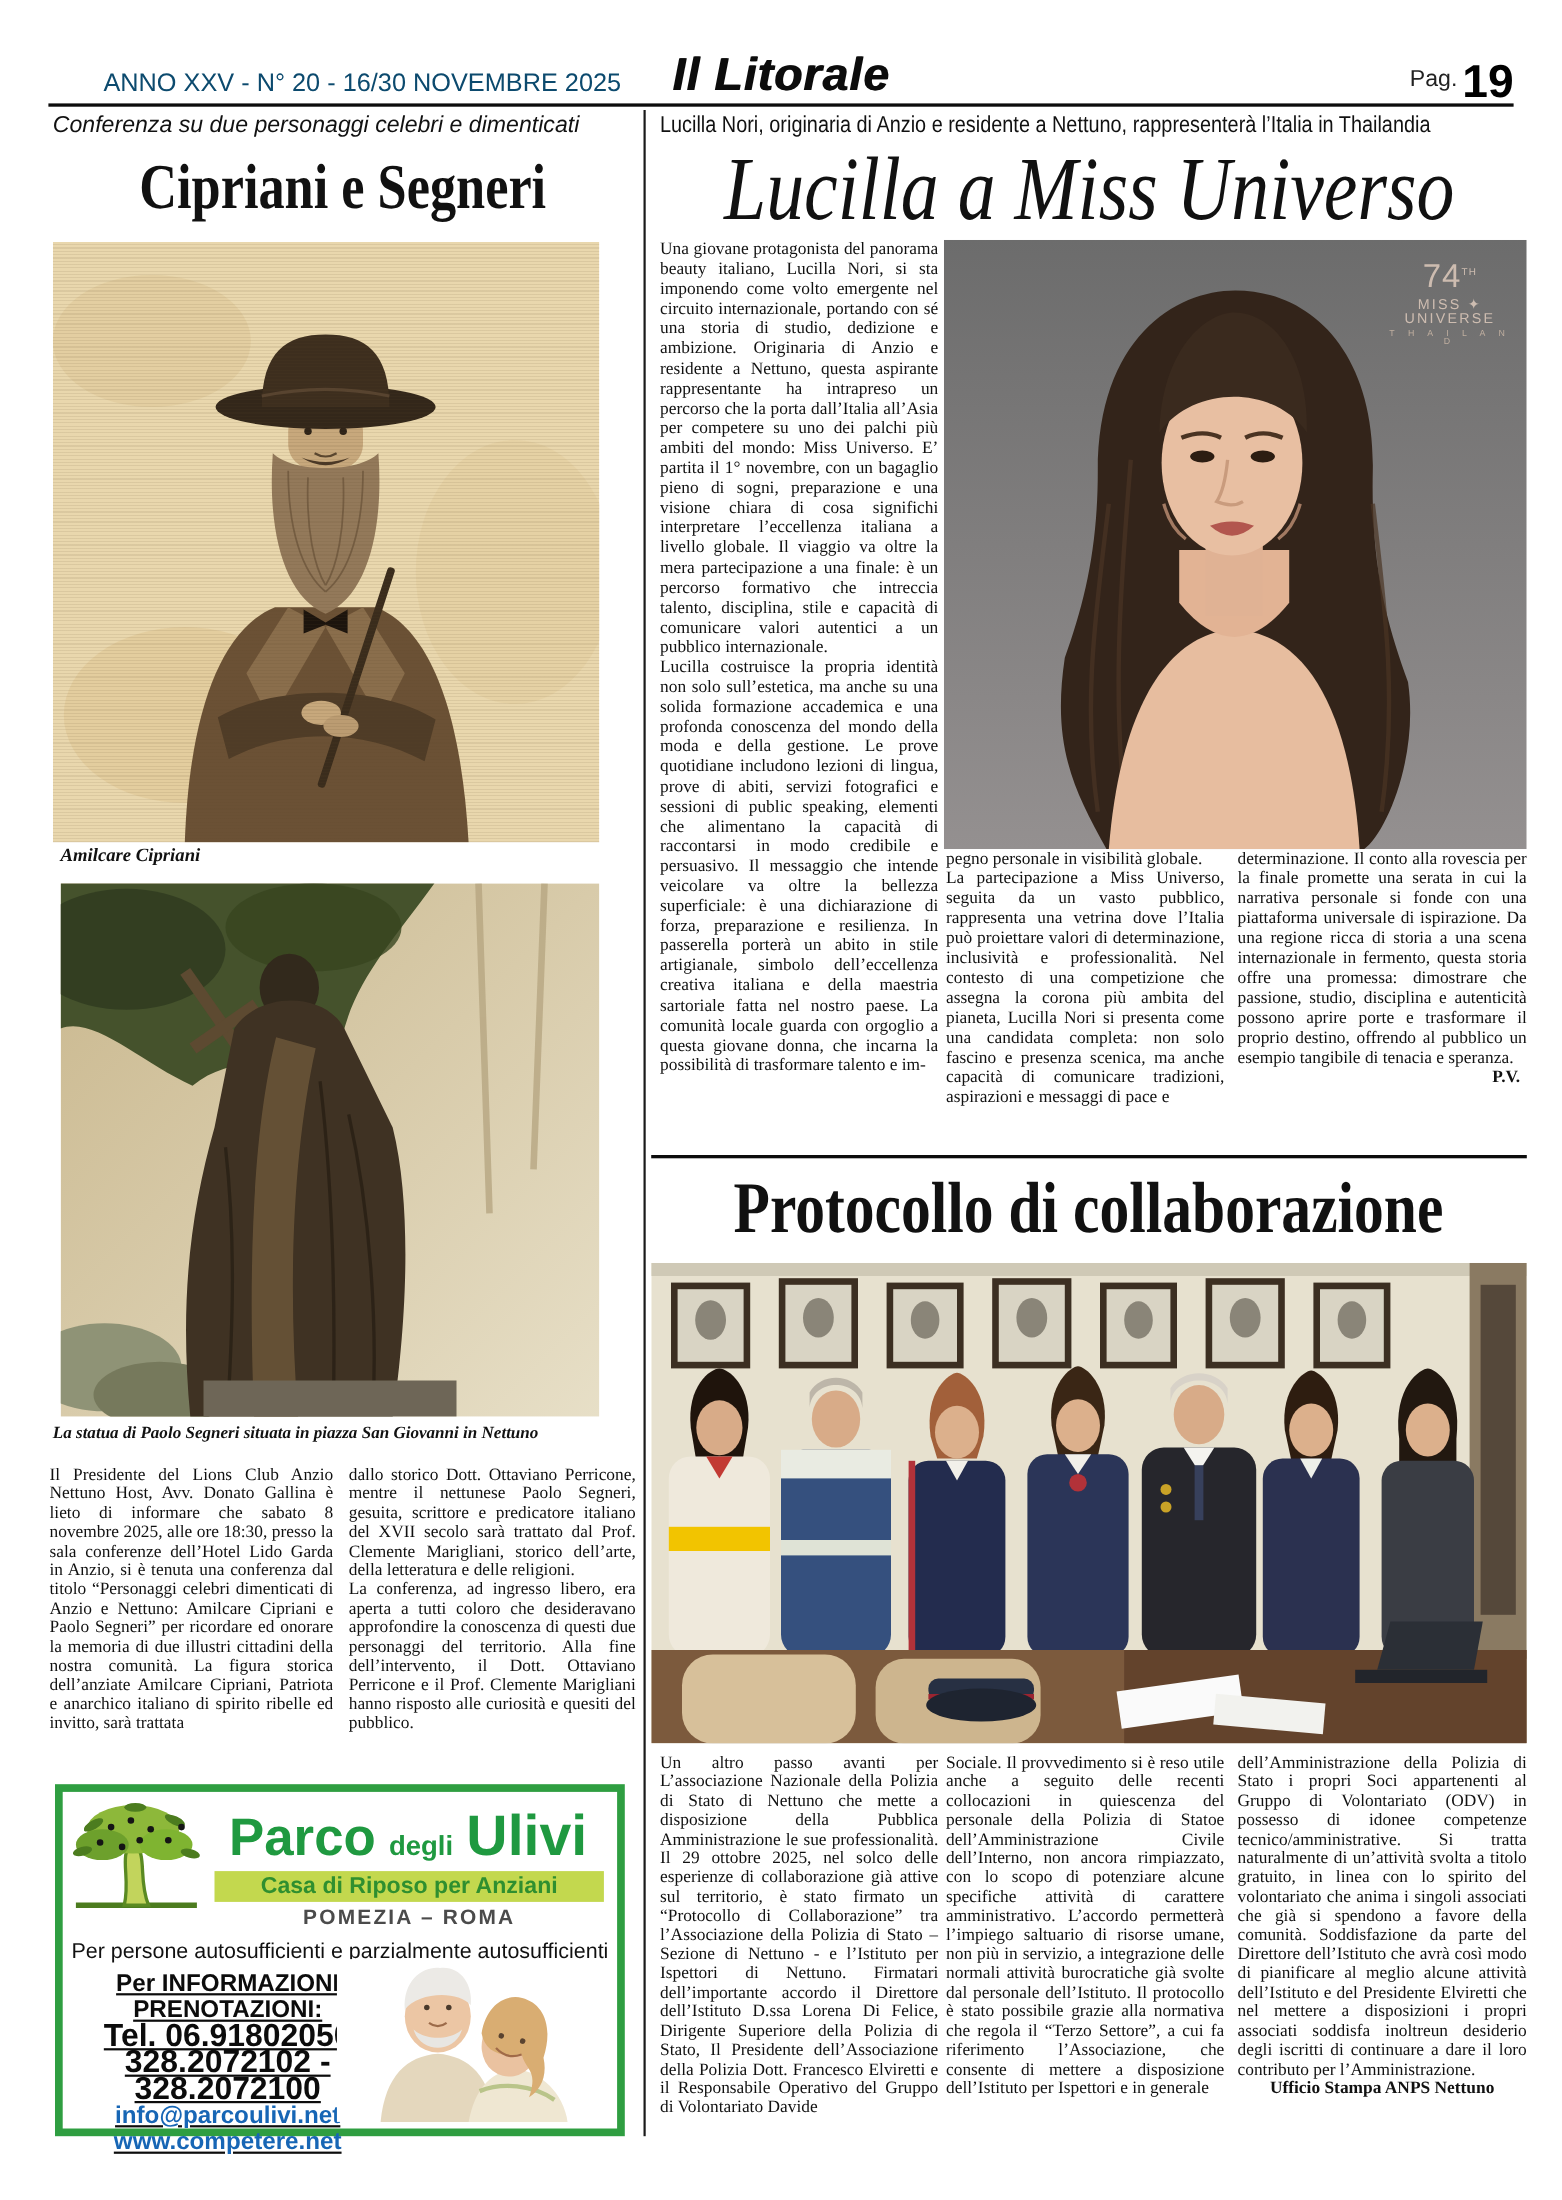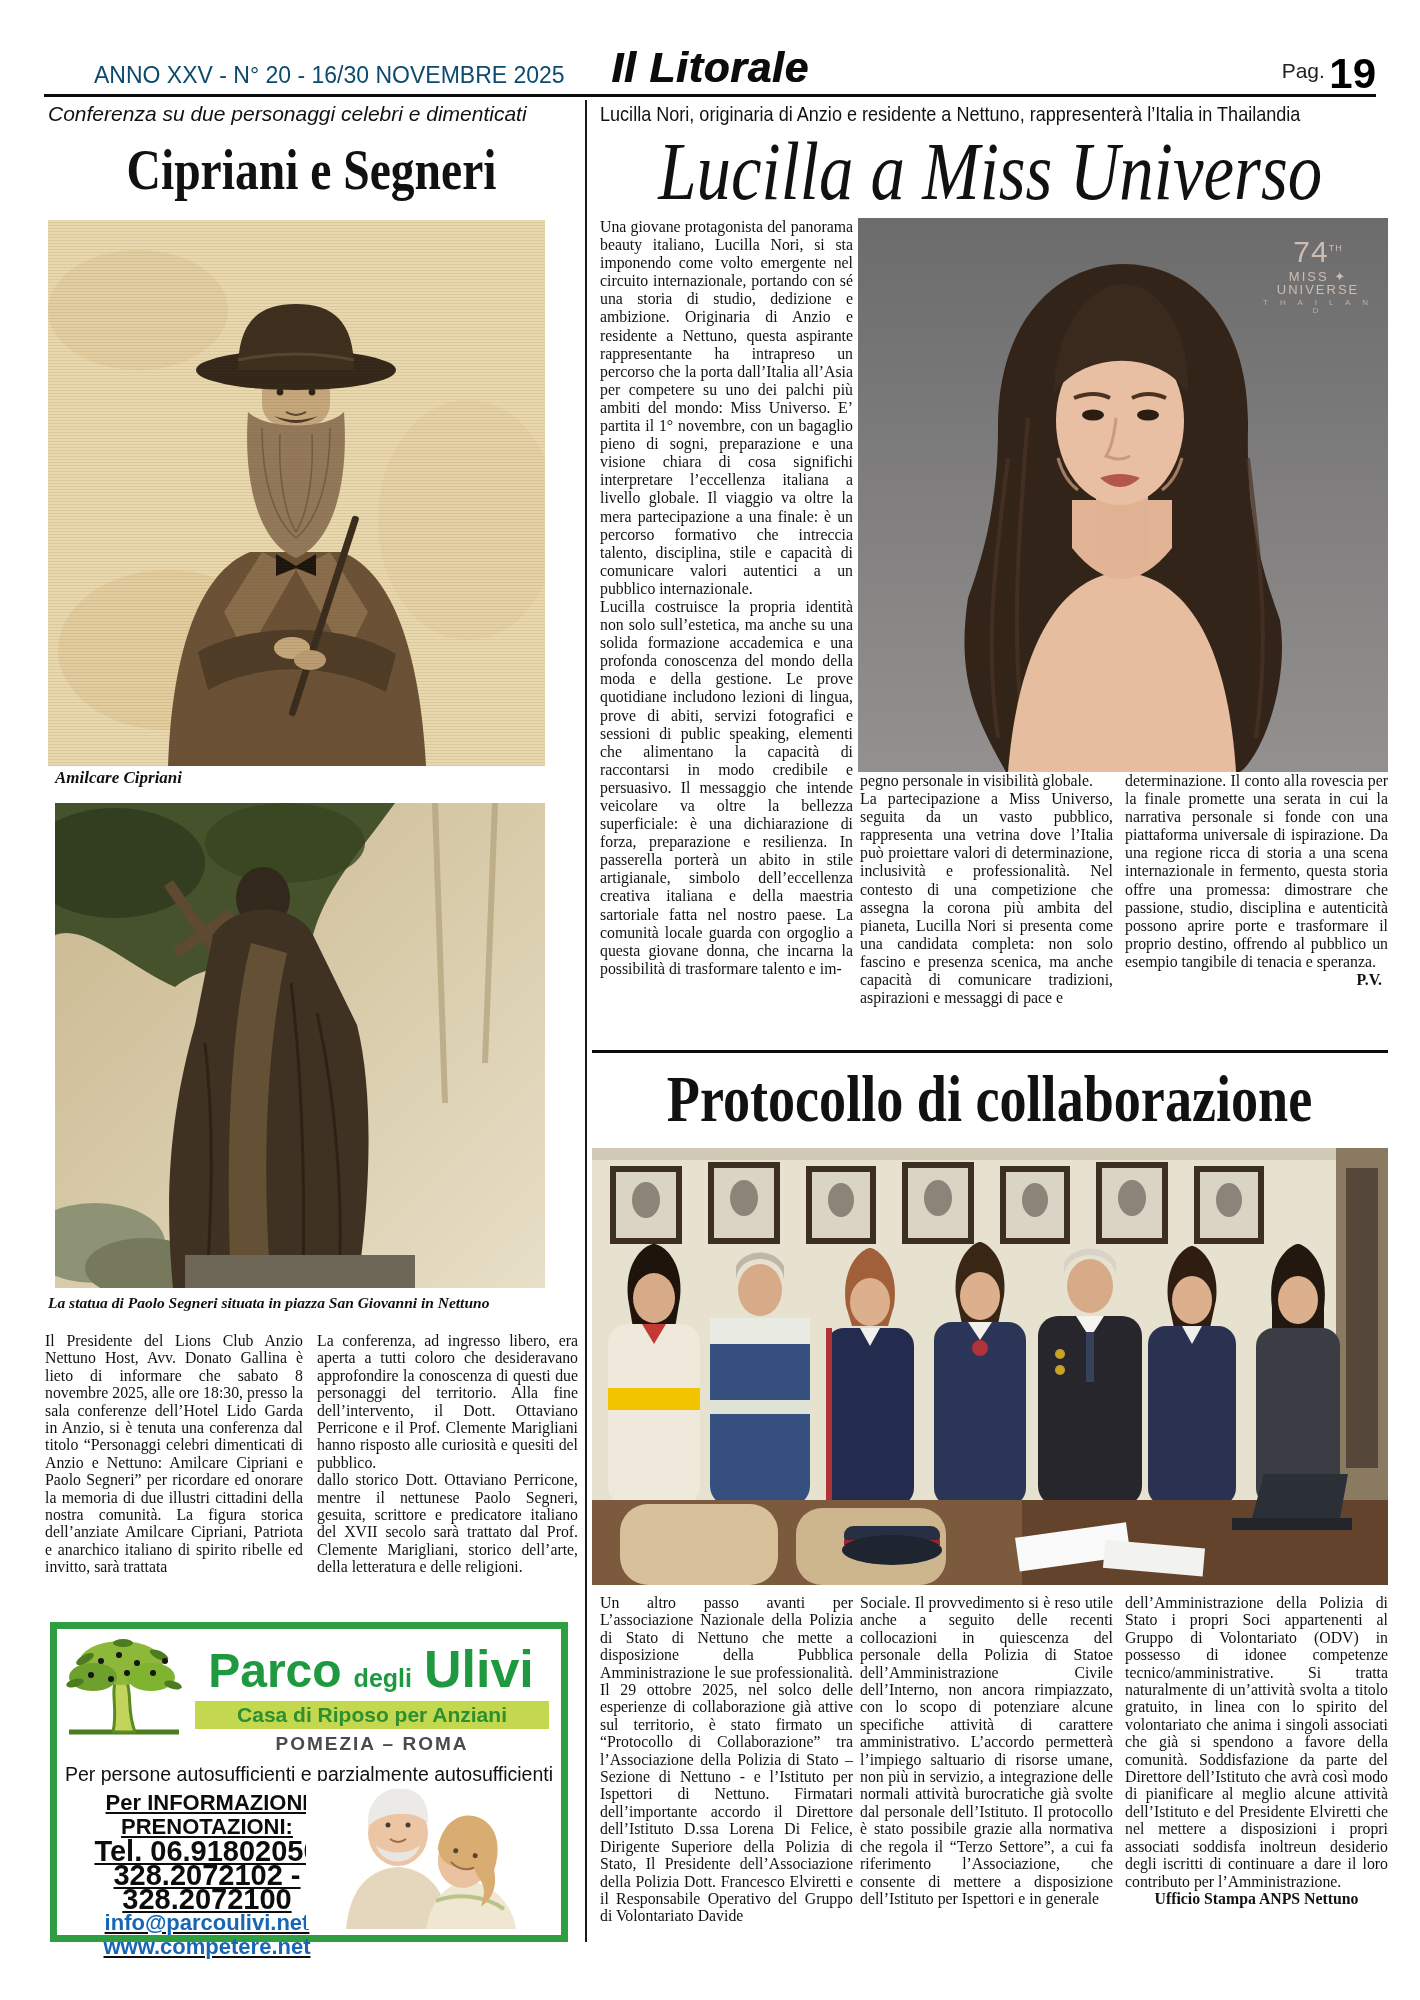--- a/index.html
+++ b/index.html
@@ -182,22 +182,22 @@
       </g>
       <rect x="130" y="452" width="230" height="33" fill="#6e6657"></rect>
     </svg>
   </div>
   <div class="abs caption cap2">La statua di Paolo Segneri situata in piazza San Giovanni in Nettuno</div>
 
   <div class="abs bodytext colL1">
     <p>Il Presidente del Lions Club Anzio Nettuno Host, Avv. Donato Gallina è lieto di informare che sabato 8 novembre 2025, alle ore 18:30, presso la sala conferenze dell’Hotel Lido Garda in Anzio, si è tenuta una conferenza dal titolo “Personaggi celebri dimenticati di Anzio e Nettuno: Amilcare Cipriani e Paolo Segneri” per ricordare ed onorare la memoria di due illustri cittadini della nostra comunità. La figura storica dell’anziate Amilcare Cipriani, Patriota e anarchico italiano di spirito ribelle ed invitto, sarà trattata</p>
   </div>
   <div class="abs bodytext colL2">
+    <p>dallo storico Dott. Ottaviano Perricone, mentre il nettunese Paolo Segneri, gesuita, scrittore e predicatore italiano del XVII secolo sarà trattato dal Prof. Clemente Marigliani, storico dell’arte, della letteratura e delle religioni.</p>
     <p>La conferenza, ad ingresso libero, era aperta a tutti coloro che desideravano approfondire la conoscenza di questi due personaggi del territorio. Alla fine dell’intervento, il Dott. Ottaviano Perricone e il Prof. Clemente Marigliani hanno risposto alle curiosità e quesiti del pubblico.</p>
-    <p>dallo storico Dott. Ottaviano Perricone, mentre il nettunese Paolo Segneri, gesuita, scrittore e predicatore italiano del XVII secolo sarà trattato dal Prof. Clemente Marigliani, storico dell’arte, della letteratura e delle religioni.</p>
   </div>
 
   <div class="abs ad">
     <div class="inner">
       <div class="abs ad-tree">
         <svg viewBox="0 0 125 106">
           <line x1="8" y1="99" x2="118" y2="99" stroke="#4c7c1f" stroke-width="5"></line>
           <path d="M52,99 C58,72 46,54 60,40 C74,54 64,74 74,99 Z" fill="#c2d45c" stroke="#5a8a22" stroke-width="3"></path>
           <ellipse cx="60" cy="30" rx="42" ry="22" fill="#8db83a"></ellipse>
           <ellipse cx="32" cy="44" rx="24" ry="14" fill="#6da02c"></ellipse>

